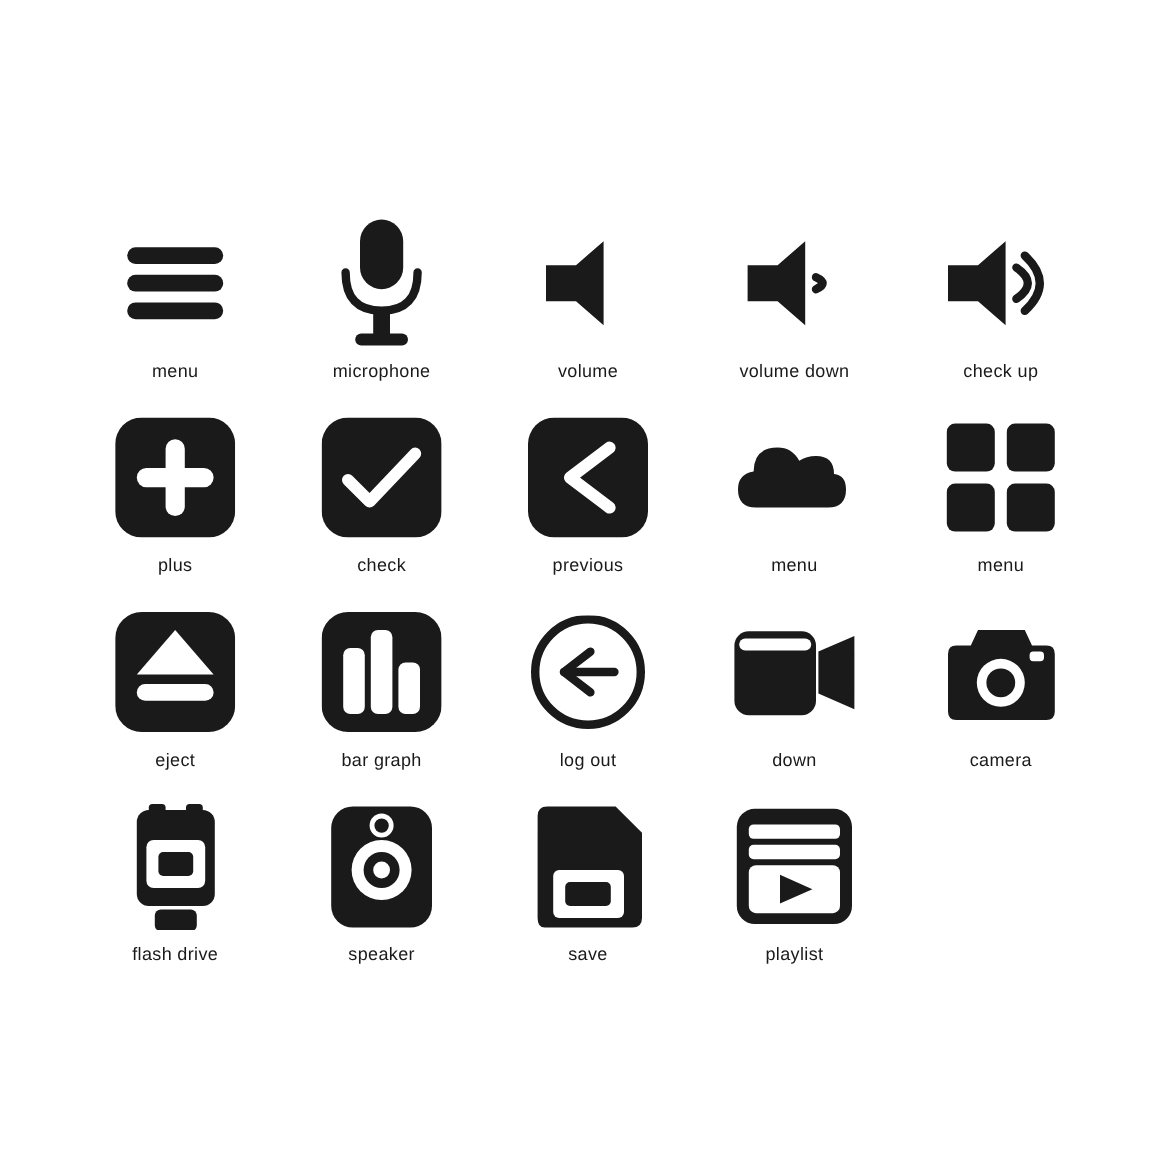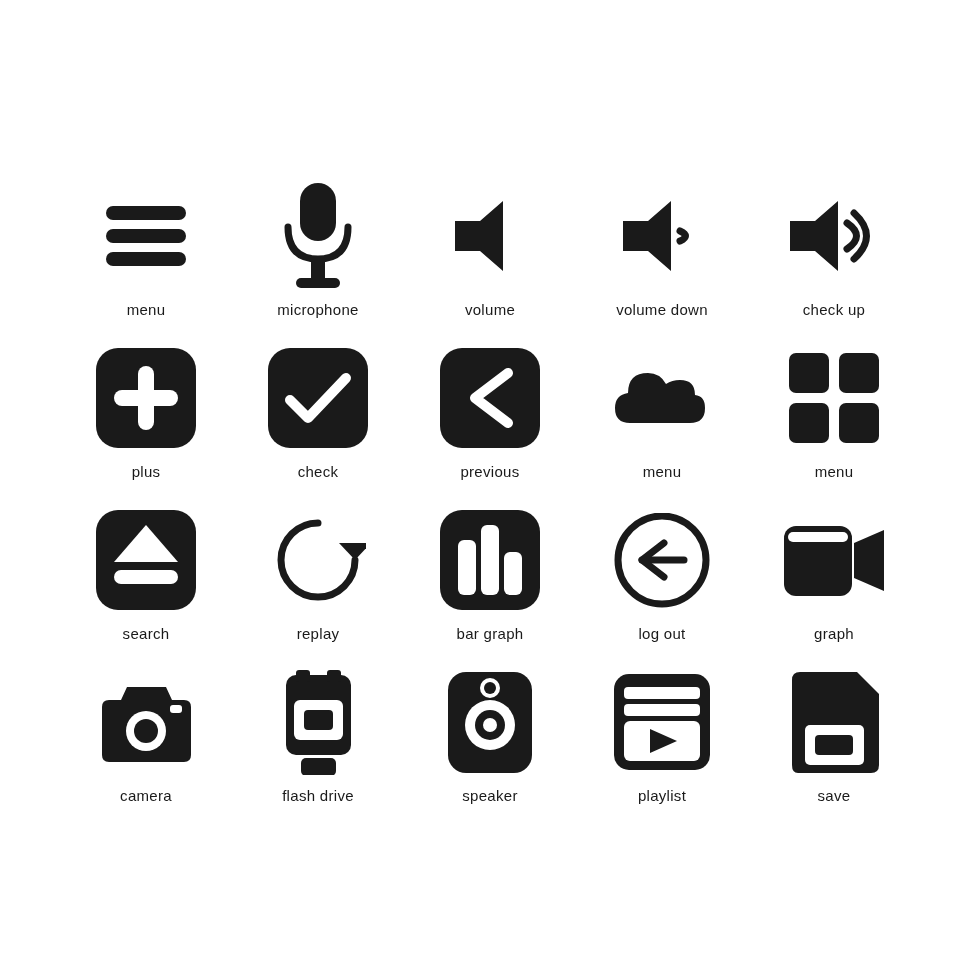--- a/index.html
+++ b/index.html
@@ -160,32 +160,23 @@
   </div>
 
   <div class="icon-cell">
     <div class="icon-wrap">
       <svg width="100" height="100" viewBox="0 0 100 100">
         <rect x="0" y="0" width="100" height="100" rx="22" fill="#1a1a1a"></rect>
         <polygon points="50,15 82,52 18,52" fill="#fff"></polygon>
         <rect x="18" y="60" width="64" height="14" rx="7" fill="#fff"></rect>
       </svg>
     </div>
-    <span class="icon-label">search</span>
-  </div>
-
-  <div class="icon-cell">
-    <div class="icon-wrap">
-      <svg width="95" height="95" viewBox="0 0 95 95">
-        <path d="M47 10 A37 37 0 1 0 84 47" stroke="#1a1a1a" stroke-width="7" fill="none" stroke-linecap="round"></path>
-        <polygon points="84,47 68,30 100,30" fill="#1a1a1a"></polygon>
-      </svg>
-    </div>
-    <span class="icon-label">replay</span>
-  </div>
+    <span class="icon-label">eject</span>
+  </div>
+
 
   <div class="icon-cell">
     <div class="icon-wrap">
       <svg width="100" height="100" viewBox="0 0 100 100">
         <rect x="0" y="0" width="100" height="100" rx="22" fill="#1a1a1a"></rect>
         <rect x="18" y="30" width="18" height="55" rx="6" fill="#fff"></rect>
         <rect x="41" y="15" width="18" height="70" rx="6" fill="#fff"></rect>
         <rect x="64" y="42" width="18" height="43" rx="6" fill="#fff"></rect>
       </svg>
     </div>
@@ -204,21 +195,21 @@
   </div>
 
   <div class="icon-cell">
     <div class="icon-wrap">
       <svg width="105" height="85" viewBox="0 0 105 85">
         <rect x="2" y="8" width="68" height="70" rx="12" fill="#1a1a1a"></rect>
         <rect x="6" y="14" width="60" height="10" rx="5" fill="#fff"></rect>
         <polygon points="72,25 102,12 102,73 72,60" fill="#1a1a1a"></polygon>
       </svg>
     </div>
-    <span class="icon-label">graph</span>
+    <span class="icon-label">down</span>
   </div>
 
   <div class="icon-cell">
     <div class="icon-wrap">
       <svg width="105" height="90" viewBox="0 0 105 90">
         <path d="M8 30 L8 78 Q8 85 15 85 L90 85 Q97 85 97 78 L97 30 Q97 23 90 23 L78 23 L72 10 L33 10 L27 23 L15 23 Q8 23 8 30Z" fill="#1a1a1a"></path>
         <circle cx="52" cy="54" r="20" fill="#fff"></circle>
         <circle cx="52" cy="54" r="12" fill="#1a1a1a"></circle>
         <rect x="76" y="28" width="12" height="8" rx="3" fill="#fff"></rect>
       </svg>
@@ -249,36 +240,36 @@
         <circle cx="44" cy="55" r="7" fill="#fff"></circle>
         <circle cx="44" cy="18" r="10" fill="#fff"></circle>
         <circle cx="44" cy="18" r="6" fill="#1a1a1a"></circle>
       </svg>
     </div>
     <span class="icon-label">speaker</span>
   </div>
 
   <div class="icon-cell">
     <div class="icon-wrap">
+      <svg width="95" height="105" viewBox="0 0 95 105">
+        <path d="M5 10 Q5 2 13 2 L70 2 L92 24 L92 95 Q92 103 84 103 L11 103 Q5 103 5 95 Z" fill="#1a1a1a"></path>
+        <rect x="18" y="55" width="59" height="40" rx="5" fill="#fff"></rect>
+        <rect x="28" y="65" width="38" height="20" rx="4" fill="#1a1a1a"></rect>
+      </svg>
+    </div>
+    <span class="icon-label">save</span>
+  </div>
+
+  <div class="icon-cell">
+    <div class="icon-wrap">
       <svg width="100" height="100" viewBox="0 0 100 100">
         <rect x="2" y="2" width="96" height="96" rx="15" fill="#1a1a1a"></rect>
         <rect x="12" y="15" width="76" height="12" rx="4" fill="#fff"></rect>
         <rect x="12" y="32" width="76" height="12" rx="4" fill="#fff"></rect>
         <rect x="12" y="49" width="76" height="40" rx="6" fill="#fff"></rect>
         <polygon points="38,57 38,81 65,69" fill="#1a1a1a"></polygon>
       </svg>
     </div>
     <span class="icon-label">playlist</span>
   </div>
 
-  <div class="icon-cell">
-    <div class="icon-wrap">
-      <svg width="95" height="105" viewBox="0 0 95 105">
-        <path d="M5 10 Q5 2 13 2 L70 2 L92 24 L92 95 Q92 103 84 103 L11 103 Q5 103 5 95 Z" fill="#1a1a1a"></path>
-        <rect x="18" y="55" width="59" height="40" rx="5" fill="#fff"></rect>
-        <rect x="28" y="65" width="38" height="20" rx="4" fill="#1a1a1a"></rect>
-      </svg>
-    </div>
-    <span class="icon-label">save</span>
-  </div>
-
 
 </div>
 
 </body></html>

